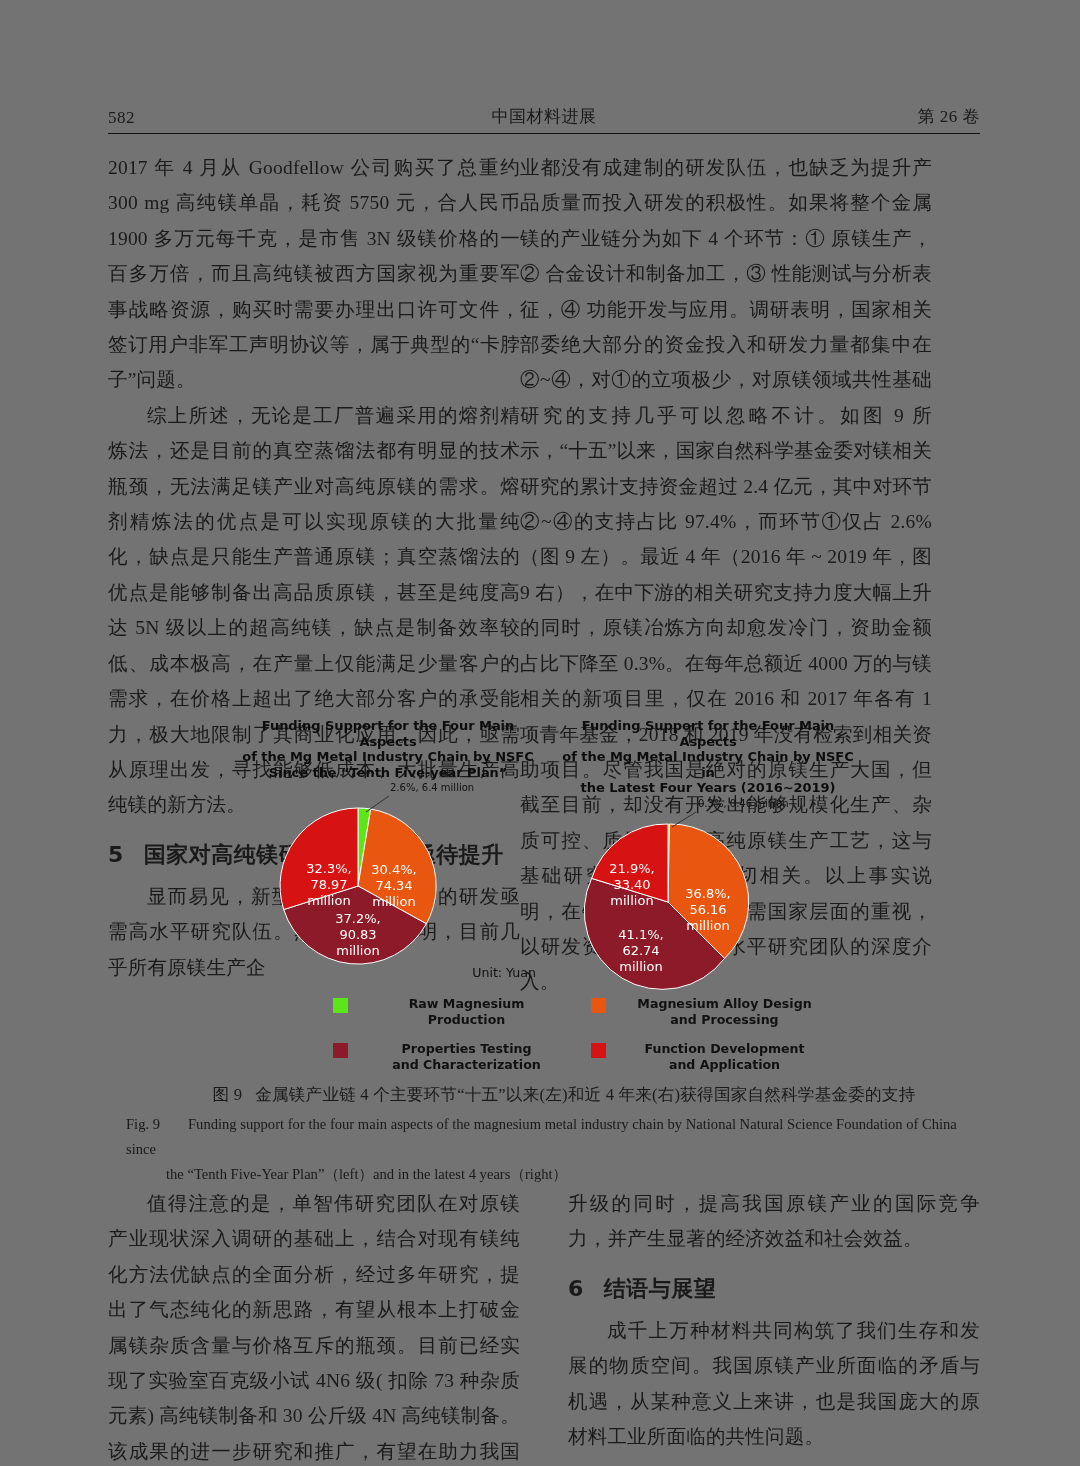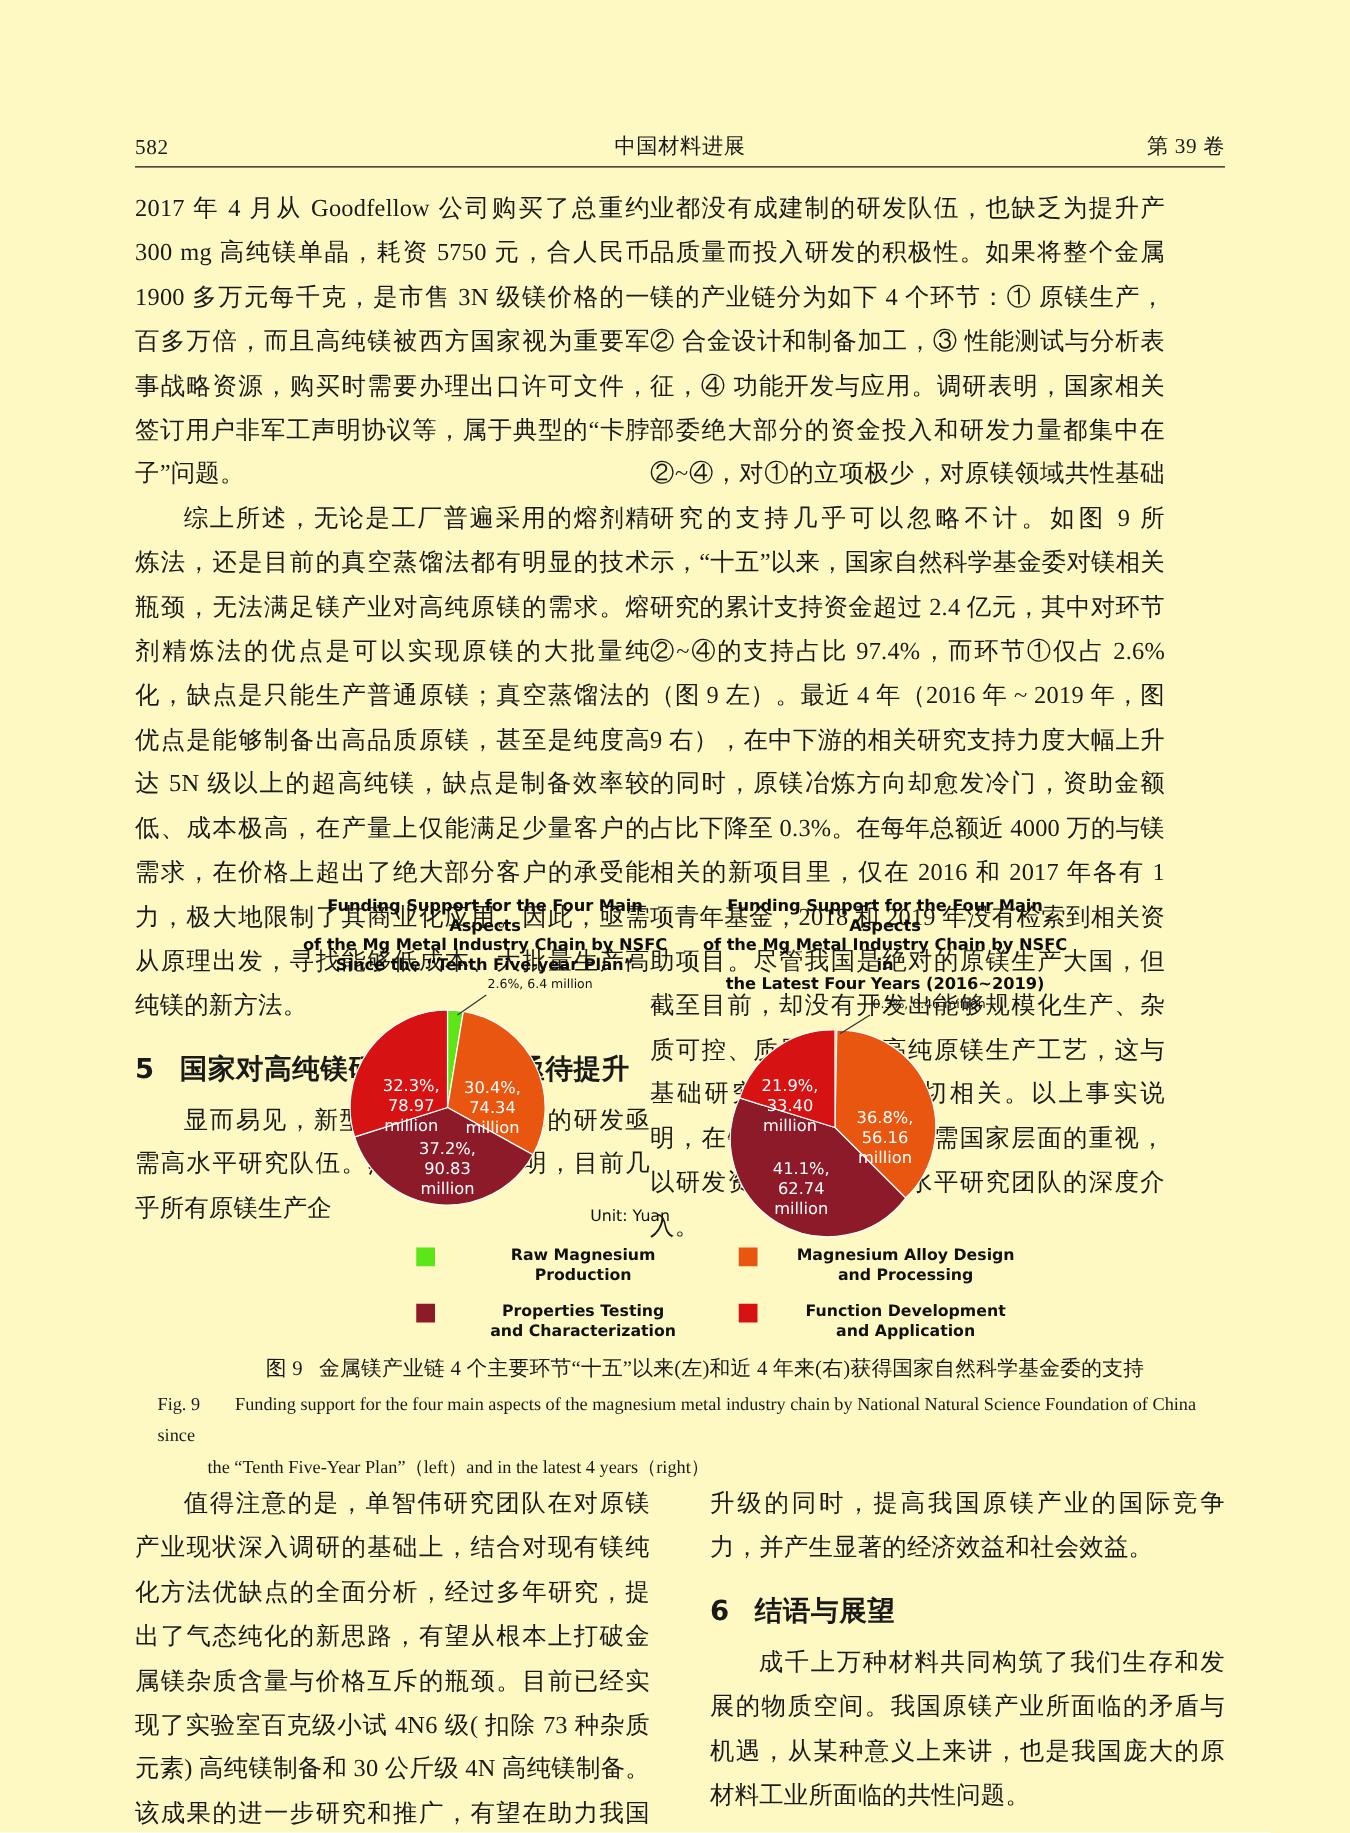--- a/index.html
+++ b/index.html
@@ -13,21 +13,21 @@
     font-family: "Liberation Serif", "DejaVu Serif", serif;
     color: #1a1a1a;
     position: relative;
     overflow: hidden;
   }
   .page {
     position: absolute;
     left: 0; top: 0;
     width: 1080px;
     height: 1466px;
-    background: #fef9c3;
+    background: #737373;
     text-decoration: underline;
   }
 
   
   .runhead {
     position: absolute;
     left: 108px;
     top: 100px;
     width: 872px;
     height: 34px;
@@ -213,21 +213,21 @@
   }
 </style>
 </head>
 <body>
 
 <div class="page">
 
   <div class="runhead">
     <span class="left">582</span>
     <span class="center">中国材料进展</span>
-    <span class="right">第 39 卷</span>
+    <span class="right">第 26 卷</span>
   </div>
 
   <div class="cols">
 
     <div class="col">
       <p class="body">2017 年 4 月从 Goodfellow 公司购买了总重约 300 mg 高纯镁单晶，耗资 5750 元，合人民币 1900 多万元每千克，是市售 3N 级镁价格的一百多万倍，而且高纯镁被西方国家视为重要军事战略资源，购买时需要办理出口许可文件，签订用户非军工声明协议等，属于典型的“卡脖子”问题。</p>
       <p class="body indent">综上所述，无论是工厂普遍采用的熔剂精炼法，还是目前的真空蒸馏法都有明显的技术瓶颈，无法满足镁产业对高纯原镁的需求。熔剂精炼法的优点是可以实现原镁的大批量纯化，缺点是只能生产普通原镁；真空蒸馏法的优点是能够制备出高品质原镁，甚至是纯度高达 5N 级以上的超高纯镁，缺点是制备效率较低、成本极高，在产量上仅能满足少量客户的需求，在价格上超出了绝大部分客户的承受能力，极大地限制了其商业化应用。因此，亟需从原理出发，寻找能够低成本、大批量生产高纯镁的新方法。</p>
       <h2 class="sect">
         <span class="num">5</span><span>国家对高纯镁研发的重视度亟待提升</span>
       </h2>

